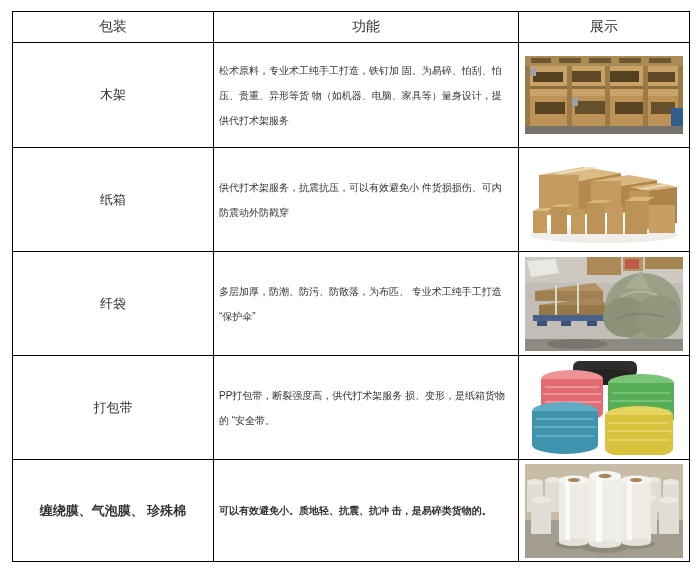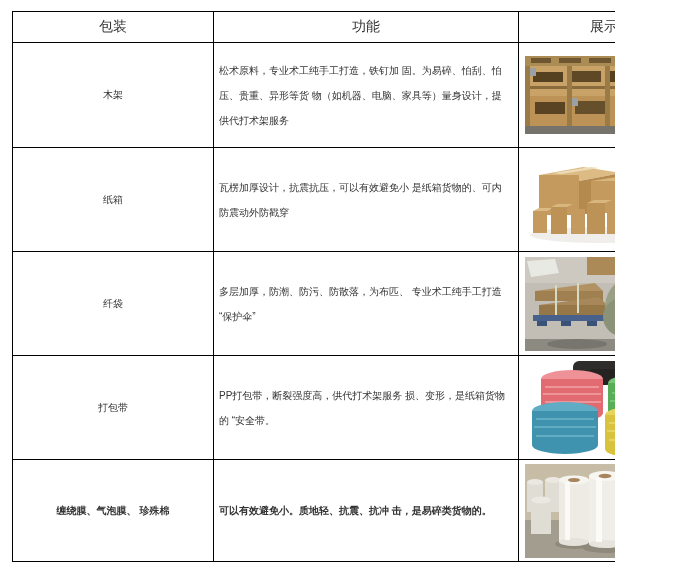--- a/index.html
+++ b/index.html
@@ -2,38 +2,38 @@
 <html><head>
 <meta charset="utf-8">
 <style>
   * { margin:0; padding:0; box-sizing:border-box; }
   html,body { background:#ffffff; }
   body {
     width:699px; height:570px;
     font-family:"Liberation Sans","DejaVu Sans",sans-serif;
     color:#333;
   }
-  .page { position:relative; width:615px; height:570px; background:#fff; overflow:hidden; }
+  .page { position:relative; width:699px; height:570px; background:#fff; overflow:hidden; }
   table.pk {
     position:absolute; left:12px; top:11px;
     width:677px; height:550px;
     border-collapse:collapse; table-layout:fixed;
     background:#fff;
   }
   table.pk th, table.pk td { border:1.5px solid #000; overflow:hidden; }
   table.pk th {
     font-weight:normal; font-size:14px; text-align:center; vertical-align:middle;
     height:31px;
   }
   tr.r1 { height:105px; }
   tr.r2, tr.r3, tr.r4 { height:104px;padding-left:29px; }
   tr.r5 { height:102px;font-weight:bold; }
   td.col-pack {
     text-align:center; vertical-align:middle;
-    font-size:10px; line-height:24px; padding:0 6px;
+    font-size:13px; line-height:24px; padding:0 6px;
   }
   td.col-func {
     vertical-align:middle; text-align:left;
     font-size:10px; line-height:25px; padding:0 8px 0 5px;
   }
   td.col-img { vertical-align:middle; text-align:center; padding:0; }
   .imgbox { display:inline-block; vertical-align:middle; line-height:0; }
 </style>
 </head>
 <body>
@@ -87,21 +87,21 @@
               <rect x="47" y="42" width="6" height="8" fill="#9aa0a4"></rect>
               <rect x="0" y="70" width="158" height="8" fill="#75736c"></rect>
               <rect x="146" y="52" width="12" height="18" fill="#2f5d8c"></rect>
             </svg>
           </div>
         </td>
       </tr>
 
       <tr class="r2">
         <td class="col-pack">纸箱</td>
-        <td class="col-func">瓦楞加厚设计，抗震抗压，可以有效避免小 是纸箱货物的、可内防震动外防戳穿</td>
+        <td class="col-func">供代打术架服务，抗震抗压，可以有效避免小 件货损损伤、可内防震动外防戳穿</td>
         <td class="col-img">
           <div class="imgbox">
             <svg width="158" height="94" viewBox="0 0 158 94">
               <rect width="158" height="94" fill="#ffffff"></rect>
               <ellipse cx="79" cy="82" rx="74" ry="8" fill="#f0eeea"></ellipse>
               <polygon points="14,22 58,14 96,20 54,28" fill="#dcbc84"></polygon>
               <rect x="14" y="22" width="40" height="40" fill="#c49a5e"></rect>
               <polygon points="54,28 96,20 96,56 54,62" fill="#b58a4e"></polygon>
               <polygon points="28,20 66,14 74,15 36,21" fill="#ecdcba"></polygon>
               <polygon points="66,28 104,22 132,27 96,33" fill="#d8b67e"></polygon>

